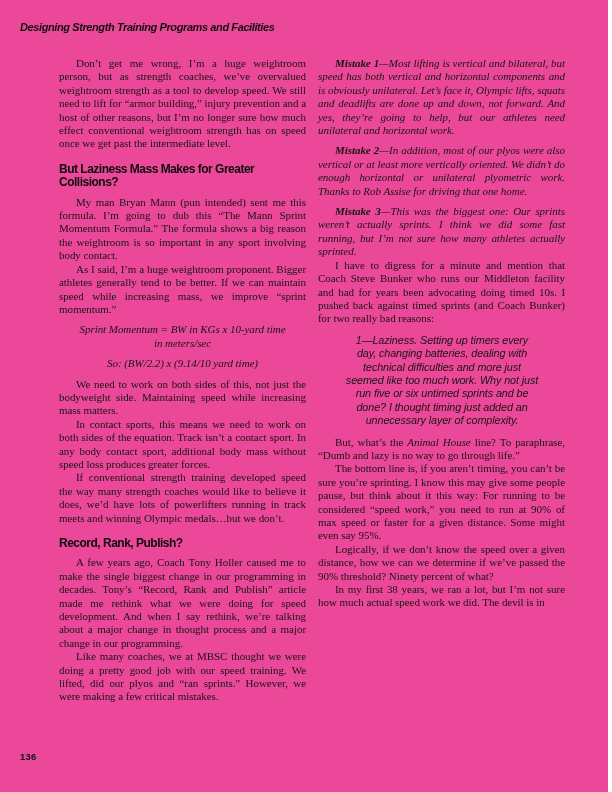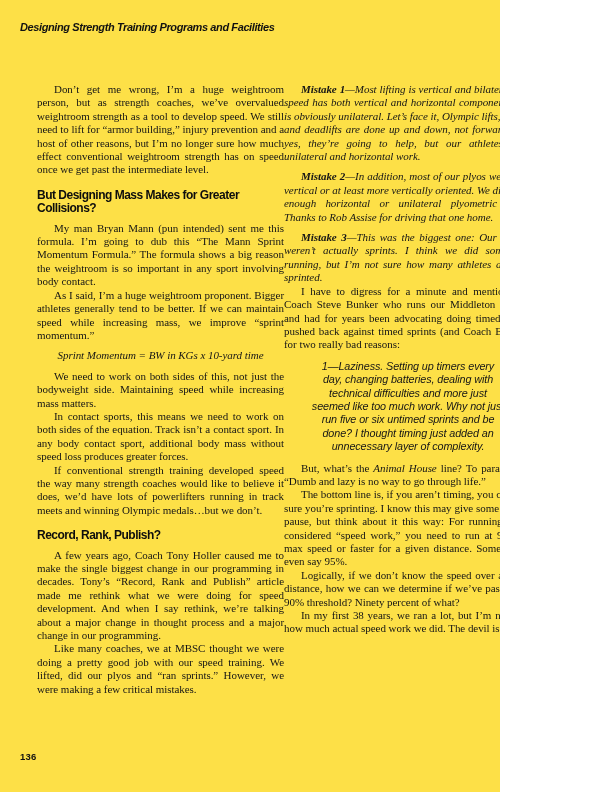--- a/index.html
+++ b/index.html
@@ -5,40 +5,40 @@
   html, body { margin: 0; padding: 0; }
   body {
     width: 612px; height: 792px;
     background: #ffffff;
     font-family: "Liberation Serif", "DejaVu Serif", serif;
     color: #151515;
     -webkit-font-smoothing: antialiased;
   }
   .page {
     position: relative;
-    width: 500px; height: 792px;
-    background: #fde047;
+    width: 608px; height: 792px;
+    background: #ec4899;
     overflow: hidden;
   }
   .running-head {
     position: absolute;
     top: 21px; left: 20px;
     font-family: "Liberation Sans", "DejaVu Sans", sans-serif;
     font-weight: 700;
     font-style: italic;
     font-size: 11px;
     letter-spacing: -0.4px;
     color: #111;
     white-space: nowrap;
   }
   .columns {
     position: absolute;
-    top: 57px; left: 37px;
+    top: 57px; left: 59px;
     display: flex;
-    margin-top: 26px;
+    gap: 12px;
   }
   .col {
     width: 247px;
     font-size: 11px;
     line-height: 13.4px;
     text-align: justify;
     letter-spacing: -0.05px;
   }
   .col > :first-child { margin-top: 0 !important; }
   p { margin: 0; text-indent: 17px; }
@@ -85,26 +85,28 @@
 <body>
 
 <div class="page">
 
   <div class="running-head">Designing Strength Training Programs and Facilities</div>
 
   <div class="columns">
 
     <div class="col">
       <p>Don’t get me wrong, I’m a huge weightroom person, but as strength coaches, we’ve overvalued weightroom strength as a tool to develop speed. We still need to lift for “armor building,” injury prevention and a host of other reasons, but I’m no longer sure how much effect conventional weightroom strength has on speed once we get past the intermediate level.</p>
-      <div class="section-heading">But Designing Mass Makes for Greater Collisions?</div>
+      <div class="section-heading">But Laziness Mass Makes for Greater Collisions?</div>
       <p>My man Bryan Mann (pun intended) sent me this formula. I’m going to dub this “The Mann Sprint Momentum Formula.” The formula shows a big reason the weightroom is so important in any sport involving body contact.</p>
       <p>As I said, I’m a huge weightroom proponent. Bigger athletes generally tend to be better. If we can maintain speed while increasing mass, we improve “sprint momentum.”</p>
       <p class="formula">
           <span class="fline">Sprint Momentum = BW in KGs x 10-yard time</span>
+          <span class="fline">in meters/sec</span>
         </p>
+      <p class="formula">So: (BW/2.2) x (9.14/10 yard time)</p>
       <p>We need to work on both sides of this, not just the bodyweight side. Maintaining speed while increasing mass matters.</p>
       <p>In contact sports, this means we need to work on both sides of the equation. Track isn’t a contact sport. In any body contact sport, additional body mass without speed loss produces greater forces.</p>
       <p>If conventional strength training developed speed the way many strength coaches would like to believe it does, we’d have lots of powerlifters running in track meets and winning Olympic medals…but we don’t.</p>
       <div class="section-heading">Record, Rank, Publish?</div>
       <p>A few years ago, Coach Tony Holler caused me to make the single biggest change in our programming in decades. Tony’s “Record, Rank and Publish” article made me rethink what we were doing for speed development. And when I say rethink, we’re talking about a major change in thought process and a major change in our programming.</p>
       <p>Like many coaches, we at MBSC thought we were doing a pretty good job with our speed training. We lifted, did our plyos and “ran sprints.” However, we were making a few critical mistakes.</p>
     </div>
 
     <div class="col">
       <p class="mistake-para"><span class="mistake-lead">Mistake 1</span><span>—Most lifting is vertical and bilateral, but speed has both vertical and horizontal components and is obviously unilateral. Let’s face it, Olympic lifts, squats and deadlifts are done up and down, not forward. And yes, they’re going to help, but our athletes need unilateral and horizontal work.</span></p>

